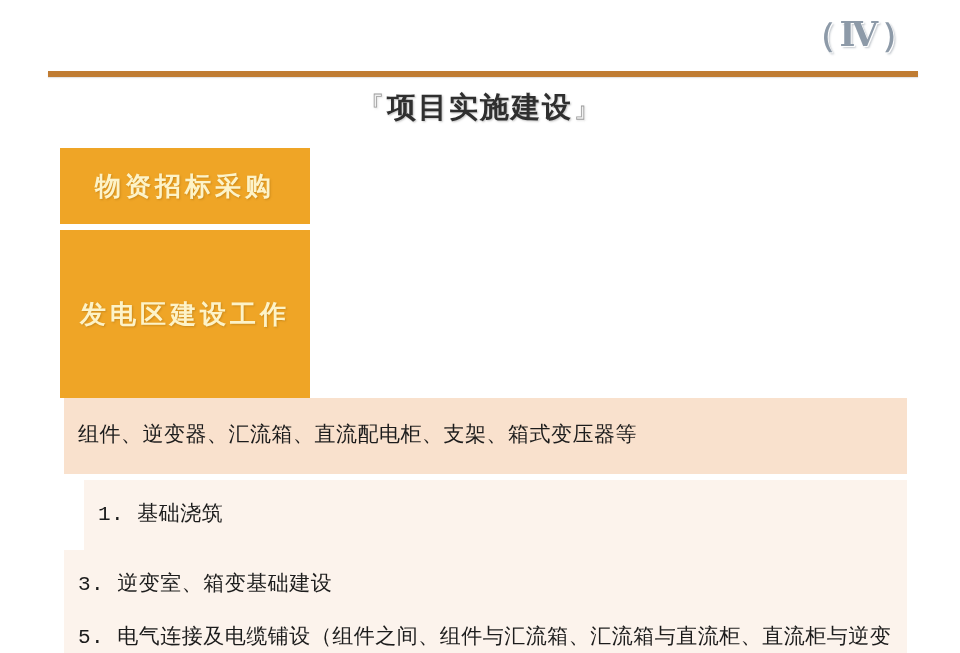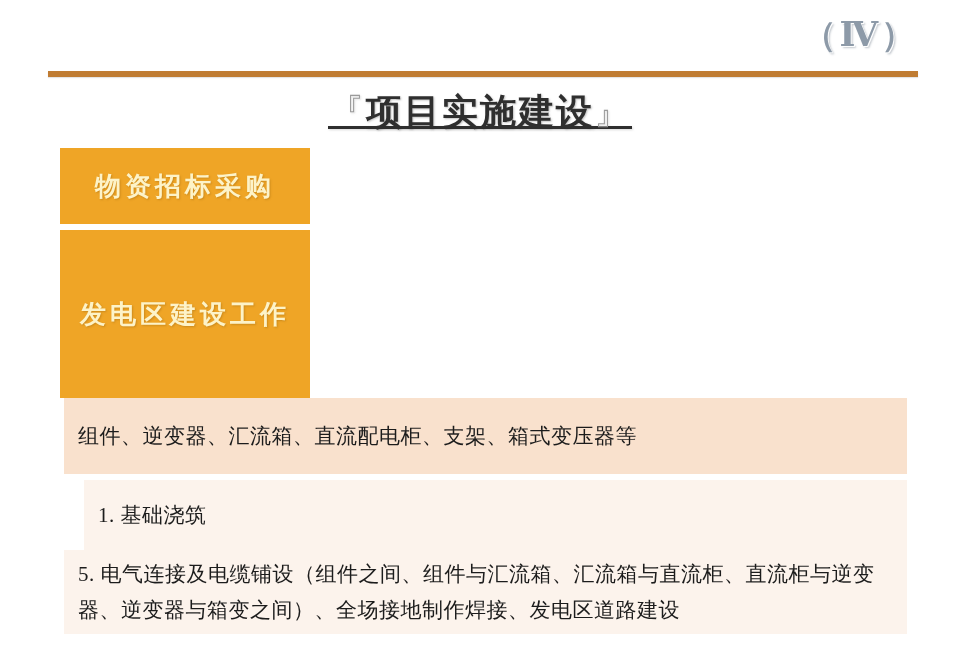--- a/index.html
+++ b/index.html
@@ -49,27 +49,26 @@
   }
 
   
   .slide-title {
     position: absolute;
     left: 0;
     top: 88px;
     width: 960px;
     text-align: center;
     font-family: "DejaVu Serif", "Liberation Serif", serif;
-    font-size: 36px;
+    font-size: 29px;
     font-weight: 700;
     color: #2f2f2f;
     letter-spacing: 2px;
     text-shadow: 1px 1px 2px rgba(120,120,120,0.45);
     white-space: nowrap;
-    text-decoration: underline;
   }
   .bracket {
     color: #9a9a9a;
     font-weight: 400;
     text-shadow: 1px 1px 2px rgba(150,150,150,0.35);
   }
 
   
   .content-table {
     position: absolute;
@@ -117,21 +116,21 @@
     margin-left: 4px;
     display: flex;
     flex-direction: column;
   }
 
   .row-cell {
     box-sizing: border-box;
     padding: 0 14px;
     display: flex;
     align-items: center;
-    font-family: Liberation Serif, serif;
+    font-family: Liberation Mono, monospace;
     font-size: 21px;
     line-height: 34px;
     color: #1c1c1c;
     letter-spacing: 0.5px;
   }
   .row-cell.shade-dark  { background: #f9e1cd; }
   .row-cell.shade-light { background: #fcf3ec; }
 
   .row-cell.r0 { height: 76px;  flex: 0 0 76px;  margin-bottom: 6px; }
   .row-cell.r1 { height: 70px;  flex: 0 0 70px; margin-left: 20px; }
@@ -170,20 +169,23 @@
 
       <div class="row-cell r0 shade-dark">
         <span class="row-text">组件、逆变器、汇流箱、直流配电柜、支架、箱式变压器等</span>
       </div>
 
       <div class="row-cell r1 shade-light">
         <span class="row-text">1. 基础浇筑</span>
       </div>
 
 
+      <div class="row-cell r3 shade-light">
+        <span class="row-text">3. 逆变室、箱变基础建设</span>
+      </div>
 
 
       <div class="row-cell r5 shade-light">
         <span class="row-text">5. 电气连接及电缆铺设（组件之间、组件与汇流箱、汇流箱与直流柜、直流柜与逆变器、逆变器与箱变之间）、全场接地制作焊接、发电区道路建设</span>
       </div>
 
     </div>
   </div>
 
 </div>

